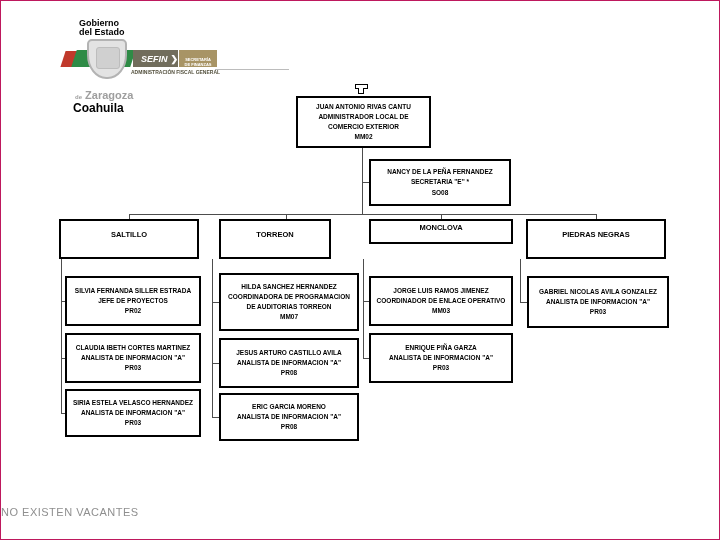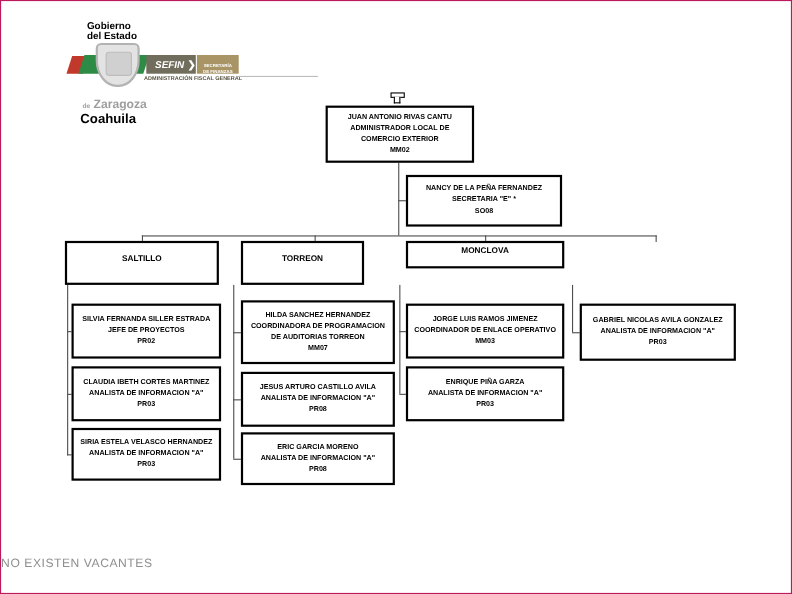--- a/index.html
+++ b/index.html
@@ -114,20 +114,23 @@
 
   <div class="box region" style="left:58px;top:218px;width:140px;height:40px;">
     <div class="pline">SALTILLO</div>
   </div>
   <div class="box region" style="left:218px;top:218px;width:112px;height:40px;">
     <div class="pline">TORREON</div>
   </div>
   <div class="box region" style="left:368px;top:218px;width:144px;height:25px;">
     <div class="pline">MONCLOVA</div>
   </div>
+  <div class="box region" style="left:525px;top:218px;width:140px;height:40px;">
+    <div class="pline">PIEDRAS NEGRAS</div>
+  </div>
 
   <div class="box" style="left:64px;top:275px;width:136px;height:50px;">
     <div class="pline">SILVIA FERNANDA SILLER ESTRADA</div>
     <div class="pline">JEFE DE PROYECTOS</div>
     <div class="pline">PR02</div>
   </div>
   <div class="box" style="left:64px;top:332px;width:136px;height:50px;">
     <div class="pline">CLAUDIA IBETH CORTES MARTINEZ</div>
     <div class="pline">ANALISTA DE INFORMACION "A"</div>
     <div class="pline">PR03</div>

